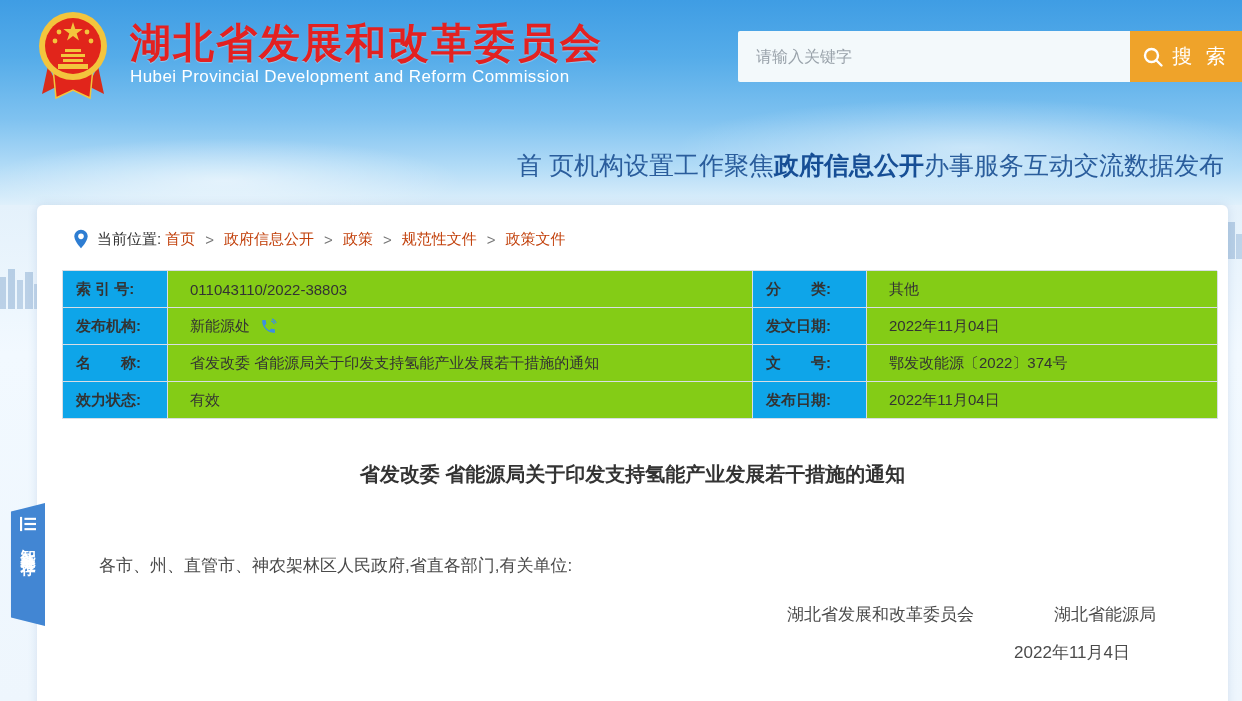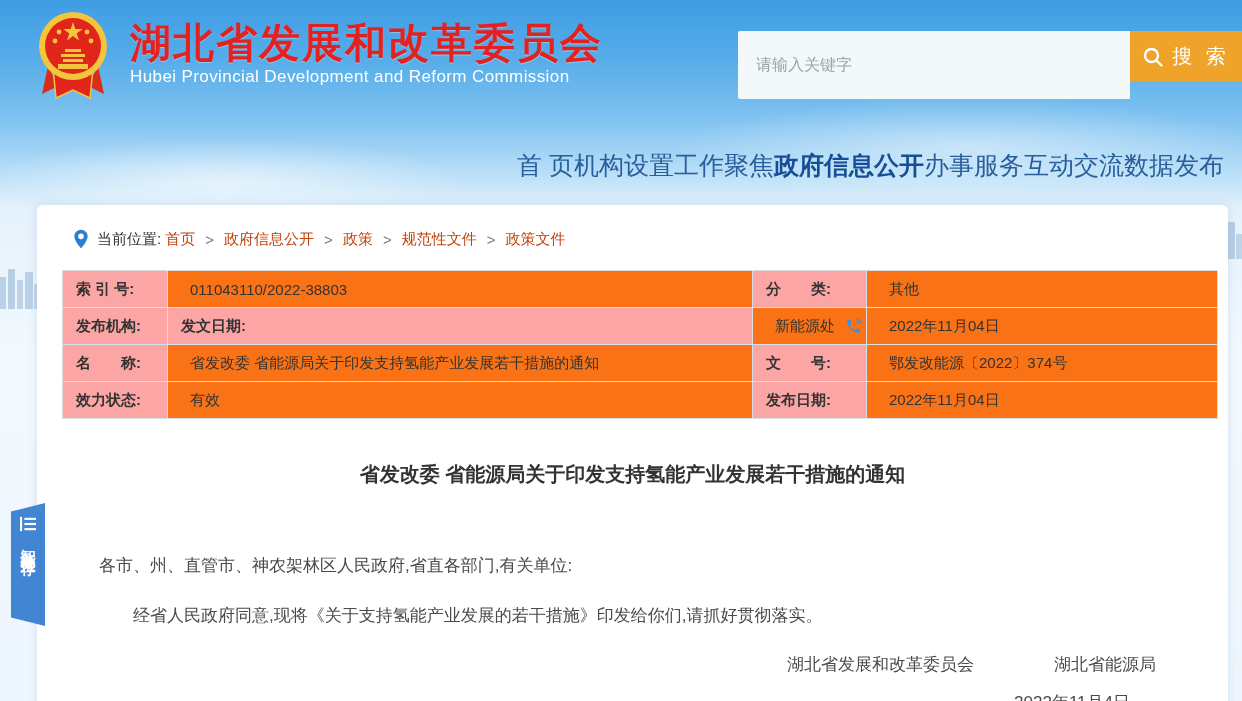--- a/index.html
+++ b/index.html
@@ -18,21 +18,21 @@
   }
   .logo-row { position:absolute; top:8px; left:36px; display:flex; align-items:flex-start; cursor:pointer; }
   .titles { margin-left:20px; padding-top:12px; }
   .site-title {
     color:#e32121; font-size:41px; font-weight:700; letter-spacing:2px;
     text-shadow:0 1px 1px rgba(255,255,255,.35); line-height:1.15;
   }
   .site-sub { color:#ffffff; font-size:17px; margin-top:0; letter-spacing:.4px; }
   
   .search-input {
-    position:absolute; top:31px; left:738px; width:392px; height:68px;
+    position:absolute; top:31px; left:738px; width:392px; height:51px;
     border:none; outline:none; background:#f3f9fb; font-size:16px; color:#333;
     padding:0 18px; border-radius:2px 0 0 2px;
   }
   .search-input::placeholder { color:#9aa3ab; }
   .search-btn {
     position:absolute; top:31px; left:1130px; width:112px; height:51px;
     background:#efa32a; border:none; color:#fff; font-size:20px;
     display:flex; align-items:center; justify-content:center; gap:8px; cursor:pointer;
     letter-spacing:4px;
     text-align:center;
@@ -77,22 +77,22 @@
   .doc-table {
     margin:21px 0 0 25px; width:1155px;
     display:grid; grid-template-columns:105px 585px 114px 351px;
     border-top:1px solid #d8dee5; border-left:1px solid #d8dee5;
   }
   .cell {
     height:37px; display:flex; align-items:center; font-size:15px; color:#333;
     border-right:1px solid #d8dee5; border-bottom:1px solid #d8dee5;
     overflow:hidden; white-space:nowrap;
   }
-  .cell.label { background:#fca5a5; padding-left:13px; font-weight:600; }
-  .cell.value { background:#f97316; padding-left:22px; }
+  .cell.label { background:#0ea5e9; padding-left:13px; font-weight:600; }
+  .cell.value { background:#84cc16; padding-left:22px; }
   .phone-ico { margin-left:10px; display:flex; cursor:pointer; }
   
   .article-title { margin-top:42px; text-align:center; font-size:20px; font-weight:700; color:#333; }
   .para1 { margin:66px 60px 13px 62px; font-size:17px; color:#4a4a4a; }
   .para2 { margin:27px 60px 0 62px; text-indent:2em; font-size:17px; color:#4a4a4a; }
   .sig-row {
     margin-top:26px; display:flex; justify-content:flex-end; gap:80px;
     padding-right:72px; font-size:17px; color:#4a4a4a;
   }
   .date-row { margin-top:15px; text-align:right; padding-right:98px; font-size:17px; color:#4a4a4a; }
@@ -185,47 +185,46 @@
     <span class="crumb-link">政策文件</span>
   </div>
 
   <div class="doc-table">
     <div class="cell label">索 引 号:</div>
     <div class="cell value">011043110/2022-38803</div>
     <div class="cell label">分　　类:</div>
     <div class="cell value">其他</div>
 
     <div class="cell label">发布机构:</div>
-    <div class="cell label">发文日期:</div>
     <div class="cell value">
       <span>新能源处</span>
       <span class="phone-ico">
         <svg width="17" height="17" viewBox="0 0 24 24">
           <path d="M6.6 10.8c1.5 2.9 3.8 5.2 6.7 6.7l2.2-2.2c.3-.3.7-.4 1-.2 1.1.4 2.3.6 3.6.6.6 0 1 .4 1 1V20c0 .6-.4 1-1 1C10.9 21 3 13.1 3 3.9c0-.6.4-1 1-1h3.3c.6 0 1 .4 1 1 0 1.2.2 2.5.6 3.6.1.3 0 .7-.2 1l-2.1 2.3z" fill="#3d8fe0"></path>
           <path d="M16.5 4.5a5.5 5.5 0 0 1 3.5 3.4 M17.5 1.5a9 9 0 0 1 5 5" fill="none" stroke="#3d8fe0" stroke-width="1.8" stroke-linecap="round"></path>
         </svg>
       </span>
     </div>
+    <div class="cell label">发文日期:</div>
     <div class="cell value">2022年11月04日</div>
 
     <div class="cell label">名　　称:</div>
     <div class="cell value">省发改委 省能源局关于印发支持氢能产业发展若干措施的通知</div>
     <div class="cell label">文　　号:</div>
     <div class="cell value">鄂发改能源〔2022〕374号</div>
 
     <div class="cell label">效力状态:</div>
     <div class="cell value">有效</div>
     <div class="cell label">发布日期:</div>
     <div class="cell value">2022年11月04日</div>
   </div>
 
   <h1 class="article-title">省发改委 省能源局关于印发支持氢能产业发展若干措施的通知</h1>
 
   <p class="para1">各市、州、直管市、神农架林区人民政府,省直各部门,有关单位:</p>
-  <p class="para2">经省人民政府同意,现将《关于支持氢能产业发展的若干措施》印发给你们,请抓好贯彻落实。</p>
 
   <div class="sig-row">
     <span>湖北省发展和改革委员会</span>
     <span>湖北省能源局</span>
   </div>
   <div class="date-row">2022年11月4日</div>
 </div>
 
 <div class="side-tab">
   <div class="side-tab-inner">

